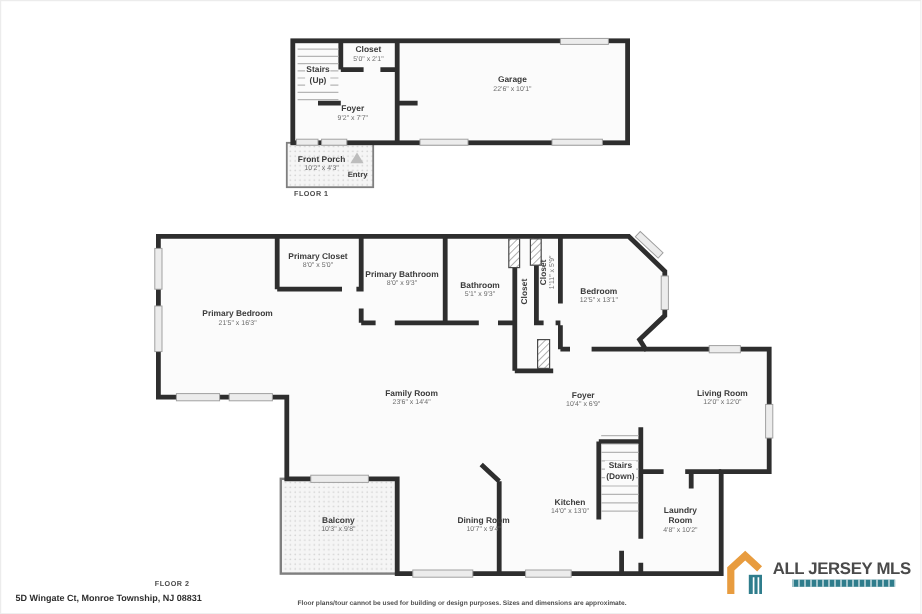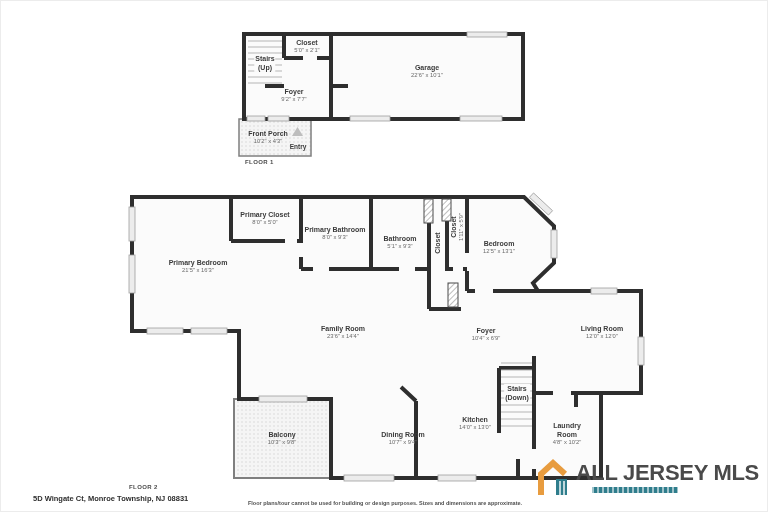--- a/index.html
+++ b/index.html
@@ -19,33 +19,33 @@
   .room-label.rot{transform:translate(-50%,-50%) rotate(-90deg);}
   .room-label.chip .nm,.room-label.chip .dm{background:#fbfbfb;padding:0 1px;}
   .room-label.wrap{white-space:normal;width:46px;}
   .entry-label{font-weight:bold;font-size:6.5px;color:#3b3b3b;}
   .floor-tag{
     position:absolute;font-size:6px;font-weight:bold;color:#4a4a4a;
     letter-spacing:0.4px;z-index:3;
   }
   
   .address{
-    position:absolute;left:12px;top:493px;font-size:7.5px;font-weight:bold;color:#2e2e2e;z-index:3;margin-left:20px;
+    position:absolute;left:12px;top:493px;font-size:7.5px;font-weight:bold;color:#2e2e2e;z-index:3;
   }
   .disclaimer{
     position:absolute;left:0;width:768px;top:499px;text-align:center;
     font-size:5.5px;font-weight:bold;color:#4f4f4f;z-index:3;
   }
   
   .brand{
     position:absolute;right:8px;top:456px;display:flex;align-items:center;gap:5px;z-index:3;
   }
   .brand-text{display:flex;flex-direction:column;}
   .brand-name{
-    font-size:22px;font-weight:bold;color:#4a4a4a;letter-spacing:-0.3px;line-height:1;
+    font-size:14px;font-weight:bold;color:#4a4a4a;letter-spacing:-0.3px;line-height:1;
   }
   .brand-bar{
     margin-top:3px;margin-left:16px;width:86px;height:6px;background:#2F7D8C;
     background-image:repeating-linear-gradient(90deg,rgba(255,255,255,.55) 0 2px,transparent 2px 5px);
   }
 </style>
 </head>
 <body>
 
 <div class="page">

